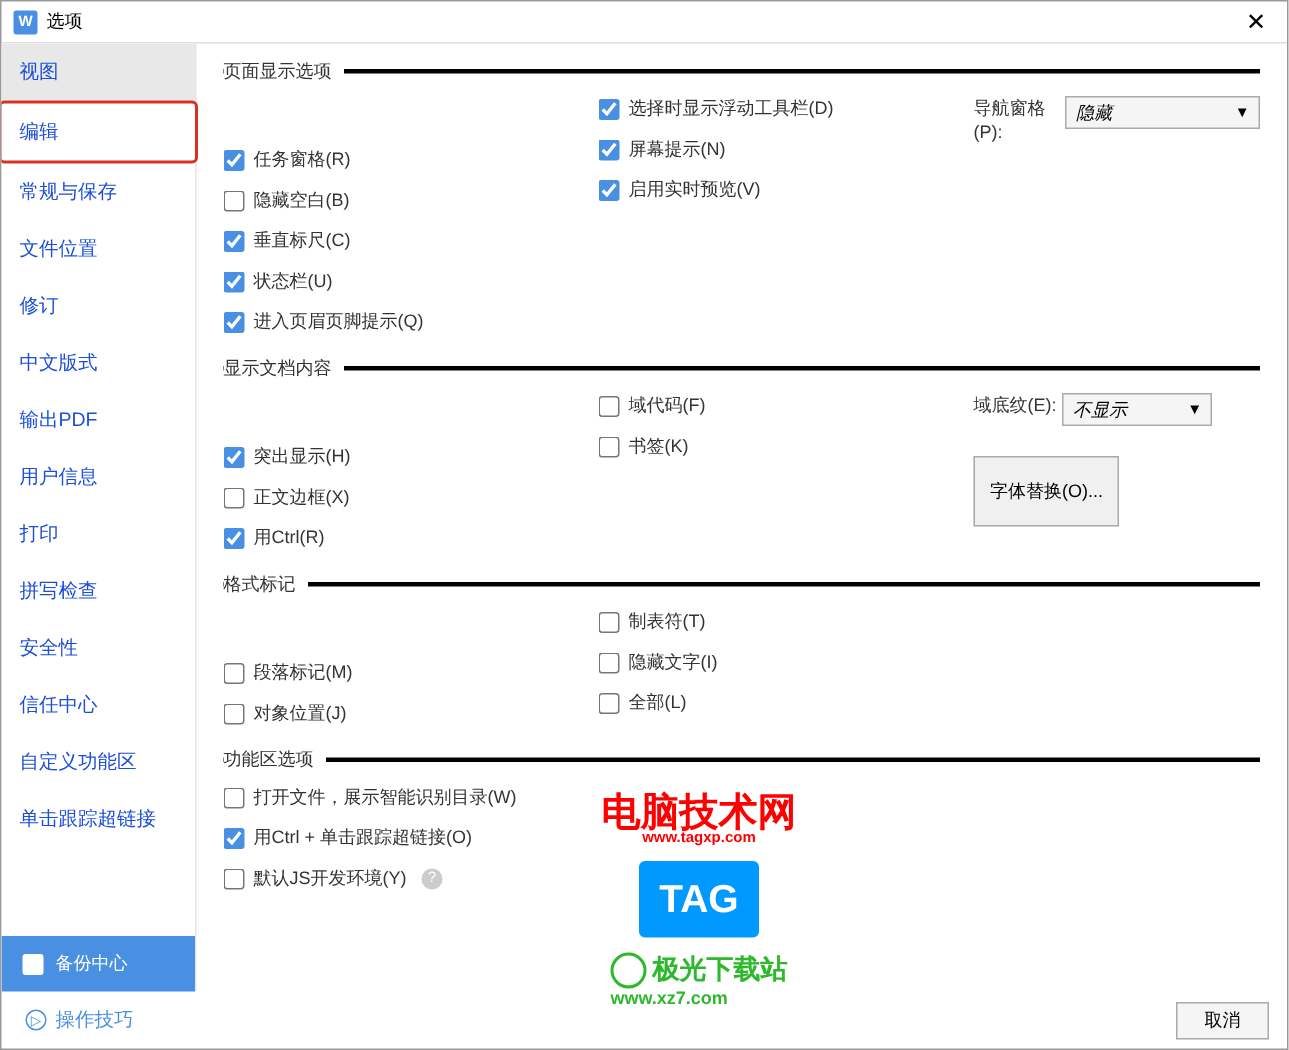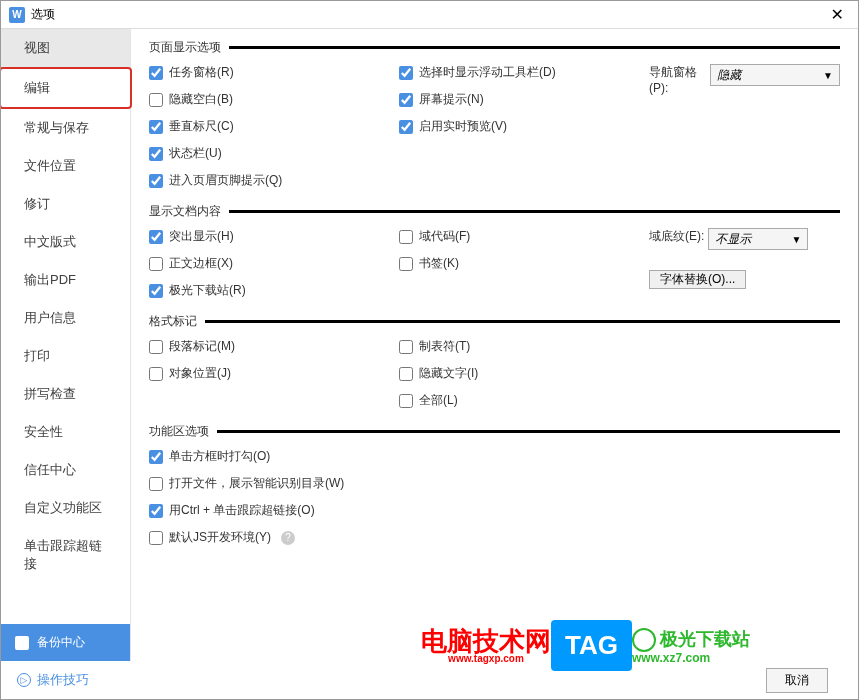--- a/index.html
+++ b/index.html
@@ -6,62 +6,62 @@
     body { font-family: "Microsoft YaHei", sans-serif; font-size: 12px; background: #fff; width: 859px; height: 700px; overflow: hidden; border: 1px solid #999; position: relative; }
     
     .titlebar { display: flex; align-items: center; height: 28px; padding: 0 8px; border-bottom: 1px solid #ddd; }
     .titlebar-icon { width: 16px; height: 16px; background: #4a90e2; border-radius: 2px; margin-right: 6px; display: flex; align-items: center; justify-content: center; color: white; font-weight: bold; font-size: 10px; }
     .titlebar-title { flex: 1; font-size: 12px; }
     .close-btn { font-size: 16px; cursor: pointer; padding: 0 6px; }
     
     .main-area { display: flex; height: calc(100% - 28px - 38px); }
     
     .sidebar { width: 129px; background: #fff; display: flex; flex-direction: column; position: relative; }
-    .sidebar-item { padding: 10px 23px; cursor: pointer; font-size: 13px; color: #404040; }
+    .sidebar-item { padding: 10px 12px; cursor: pointer; font-size: 13px; color: #1d4ed8; }
     .sidebar-item.active { background: #e8e8e8; }
     .sidebar-item.highlighted { border: 2px solid #d93025; border-radius: 4px; margin: 0 -2px; }
     .sidebar-spacer { flex: 1; }
     .backup-center { background: #4a90e2; color: white; padding: 10px 14px; display: flex; align-items: center; gap: 8px; cursor: pointer; }
     .backup-icon { width: 14px; height: 14px; background: white; border-radius: 2px; display: inline-block; }
     
     .content { flex: 1; padding: 10px 18px; overflow-y: auto; border-left: 1px solid #e5e5e5; }
     
     fieldset { border: none; border-top: 3px solid #000000; margin-bottom: 14px; padding-top: 8px; }
     legend { font-size: 12px; color: #333; padding-right: 8px; }
     
     .row { display: flex; gap: 20px; }
     .col { display: flex; flex-direction: column; gap: 10px; }
-    .col1 { width: 230px; }
+    .col1 { width: 230px; margin-top: 34px; }
     .col2 { width: 230px; }
     .col3 { flex: 1; }
     
     .chk { display: flex; align-items: center; gap: 6px; cursor: pointer; font-size: 12px; color: #333; }
     .chk input { width: 14px; height: 14px; accent-color: #4a90e2; cursor: pointer; }
     
     .label-row { display: flex; flex-direction: row; gap: 4px; }
     .nav-label { font-size: 12px; color: #333; margin-bottom: 2px; }
     .select-ctrl { width: 150px; height: 22px; border: 1px solid #aaa; padding: 0 6px; display: flex; align-items: center; justify-content: space-between; background: #f5f5f5; cursor: pointer; font-size: 12px; font-style: italic; }
     .select-ctrl .arrow { font-size: 10px; }
-    .btn { border: 1px solid #aaa; background: #f0f0f0; padding: 0 10px; cursor: pointer; font-size: 12px; display: inline-block; }
+    .btn { border: 1px solid #aaa; background: #f0f0f0; padding: 14px 10px; cursor: pointer; font-size: 12px; display: inline-block; }
     
     .help-icon { display: inline-flex; width: 14px; height: 14px; border-radius: 50%; background: #ccc; color: white; align-items: center; justify-content: center; font-size: 10px; margin-left: 4px; }
     
     .footer { position: absolute; bottom: 0; left: 0; right: 0; height: 38px; display: flex; align-items: center; padding: 0 16px; }
     .tips-link { color: #4a90e2; display: flex; align-items: center; gap: 6px; cursor: pointer; font-size: 13px; }
     .tips-icon { width: 14px; height: 14px; border: 1px solid #4a90e2; border-radius: 50%; display: flex; align-items: center; justify-content: center; font-size: 9px; }
     
-    .watermark-group { position: absolute; bottom: 28px; left: 420px; display: flex; align-items: center; pointer-events: none; }
+    .watermark-group { position: absolute; bottom: 28px; left: 400px; display: flex; align-items: center; gap: 10px; pointer-events: none; flex-direction: column; }
     .wm-text { color: #ff0000; font-weight: bold; font-size: 26px; font-family: Arial; text-align: center; line-height: 1; }
     .wm-text .url { color: #ff0000; font-size: 10px; display: block; }
     .wm-tag { background: #0099ff; color: white; font-weight: bold; font-size: 26px; padding: 10px 14px; border-radius: 4px; }
     .wm-right { color: #2eb82e; font-weight: bold; font-size: 18px; line-height: 1; }
     .wm-right .url { font-size: 12px; display: block; }
     .wm-logo { width: 24px; height: 24px; border: 2px solid #2eb82e; border-radius: 50%; display: inline-block; vertical-align: middle; margin-right: 4px; }
     
-    .cancel-btn { position: absolute; bottom: 6px; right: 30px; padding: 3px 18px; border: 1px solid #aaa; background: #f5f5f5; cursor: pointer; font-size: 12px; margin-left: 36px; }
+    .cancel-btn { position: absolute; bottom: 6px; right: 12px; padding: 3px 18px; border: 1px solid #aaa; background: #f5f5f5; cursor: pointer; font-size: 12px; margin-left: 36px; }
   </style>
 </head>
 <body>
 
 <div class="titlebar">
   <div class="titlebar-icon">W</div>
   <div class="titlebar-title">选项</div>
   <div class="close-btn">✕</div>
 </div>
 
@@ -150,21 +150,21 @@
             <label class="chk">
               <input type="checkbox" checked="" style="">
               <span>突出显示(H)</span>
             </label>
             <label class="chk">
               <input type="checkbox" style="">
               <span>正文边框(X)</span>
             </label>
             <label class="chk">
               <input type="checkbox" checked="" style="">
-              <span>极光下载站(R)</span>
+              <span>用Ctrl(R)</span>
             </label>
           </div>
         <div class="col col2" id="dc-col2">
             <label class="chk">
               <input type="checkbox" style="">
               <span>域代码(F)</span>
             </label>
             <label class="chk">
               <input type="checkbox" style="">
               <span>书签(K)</span>
@@ -212,24 +212,20 @@
               <span>全部(L)</span>
             </label>
           </div>
         <div class="col col3"></div>
       </div>
     </fieldset>
 
     <fieldset>
       <legend>功能区选项</legend>
       <div class="col" id="ro-items">
-          <label class="chk">
-            <input type="checkbox" checked="" style="">
-            <span>单击方框时打勾(O)</span>
-          </label>
           <label class="chk">
             <input type="checkbox" style="">
             <span>打开文件，展示智能识别目录(W)</span>
           </label>
           <label class="chk">
             <input type="checkbox" checked="" style="">
             <span>用Ctrl + 单击跟踪超链接(O)</span>
           </label>
           <label class="chk">
             <input type="checkbox" style="">

